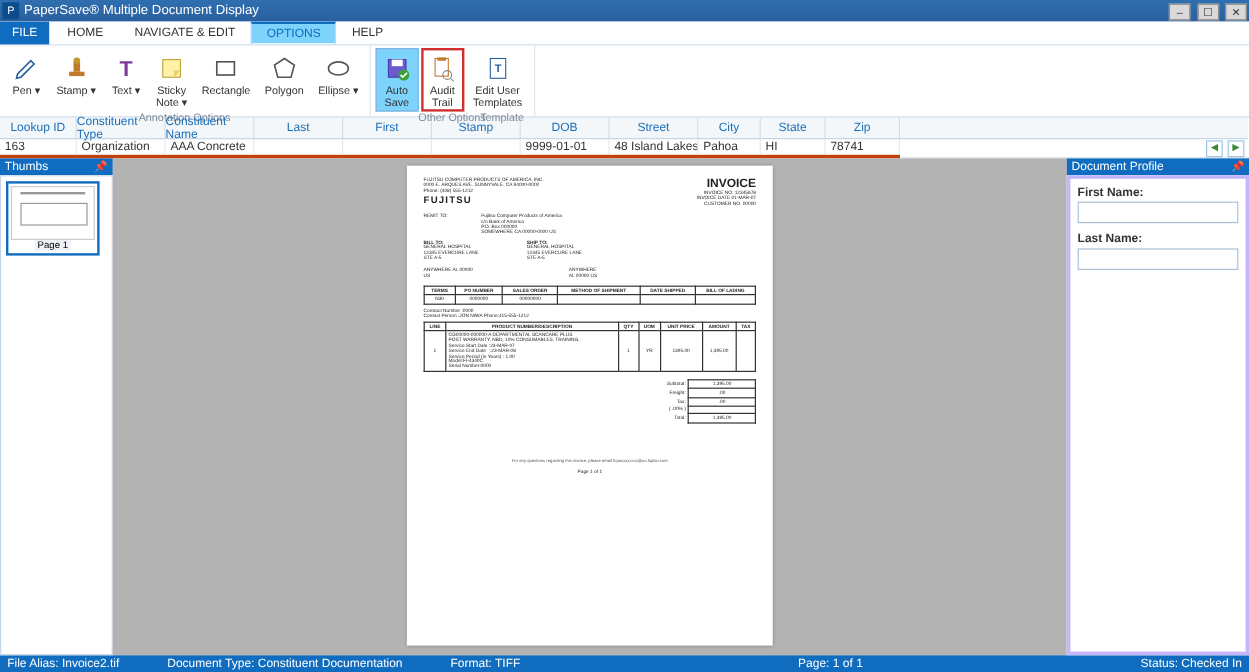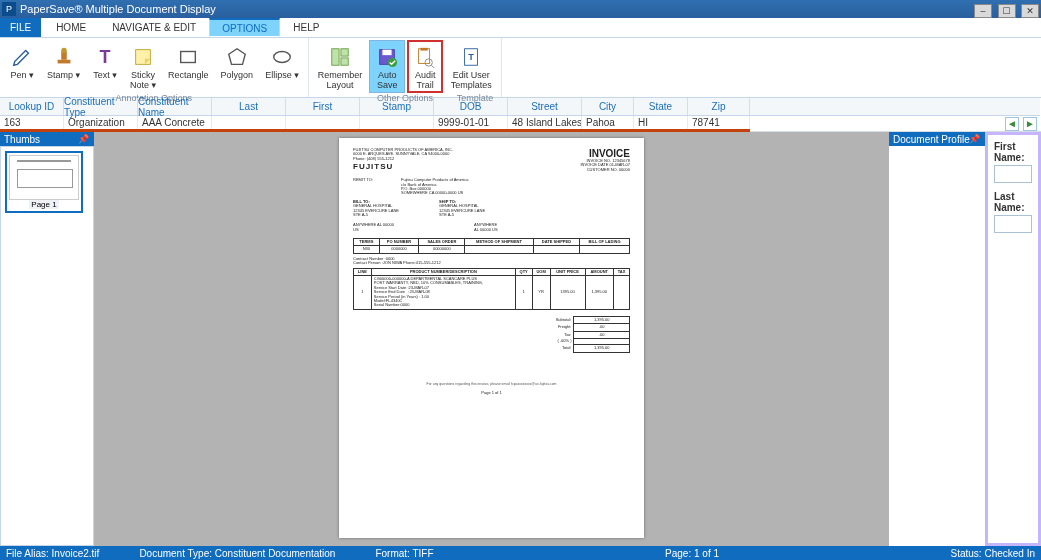--- a/index.html
+++ b/index.html
@@ -59,21 +59,21 @@
 .page .invoice-title{font-weight:bold; font-size:10px;}
 .page .smallright{text-align:right; font-size:4px;}
 .page .sec{margin-top:6px;}
 .page table{border-collapse:collapse; width:100%; font-size:4px;}
 .page table th,.page table td{border:1px solid #333; padding:1px 2px; text-align:center;}
 .page .totals{margin-top:6px; display:flex; justify-content:flex-end;}
 .page .totals table{width:40%;}
 .page .footer{text-align:center; font-size:3.5px; margin-top:30px; color:#555;}
 .billship{display:flex; gap:40px; font-size:4px; margin-top:4px;}
 
-.profile { width:152px; display:flex; flex-direction:row; }
+.profile { width:152px; display:flex; flex-direction:column; }
 .profbody { flex:1; background:#fff; border:3px solid #c4b5fd; padding:6px; font-size:10px; color:#333;}
 .profbody label{font-weight:bold; display:block; margin-bottom:2px;}
 .profbody input{width:100%; height:18px; border:1px solid #abc1d6; margin-bottom:8px; font-size:10px; padding:0 3px;}
 
 
 .status { height:14px; background:#0f6cbf; color:#fff; font-size:10px; display:flex; align-items:center; padding:0 6px; gap:40px;}
 .status .seg{white-space:nowrap;}
 .status .spacer{flex:1;}
 </style>
 </head>
@@ -154,31 +154,20 @@
               <ellipse cx="12" cy="12" rx="9" ry="6" fill="none" stroke="#555" stroke-width="1.5"></ellipse>
             </svg>
           </div>
           <div class="lbl">Ellipse ▾</div>
         </div>
     </div>
     <div class="label">Annotation Options</div>
   </div>
   <div class="rgroup">
     <div class="items">
-      <div class="rbtn big">
-          <div class="ic">
-            <svg viewBox="0 0 24 24">
-              <rect x="3" y="3" width="8" height="18" fill="#bfe2a8" stroke="#6aa048"></rect>
-              <rect x="13" y="3" width="8" height="8" fill="#bfe2a8" stroke="#6aa048"></rect>
-              <rect x="13" y="13" width="8" height="8" fill="#bfe2a8" stroke="#6aa048"></rect>
-            </svg>
-          </div>
-          <div class="lbl">Remember
-Layout</div>
-        </div>
       <div class="rbtn active">
           <div class="ic">
             <svg viewBox="0 0 24 24">
               <rect x="4" y="4" width="16" height="16" fill="#6a5acd" stroke="#4a3aad"></rect>
               <rect x="7" y="4" width="10" height="6" fill="#fff"></rect>
               <circle cx="18" cy="18" r="5" fill="#3aa03a"></circle>
               <path d="M15 18l2 2 4-4" stroke="#fff" fill="none" stroke-width="1.5"></path>
             </svg>
           </div>
           <div class="lbl">Auto

